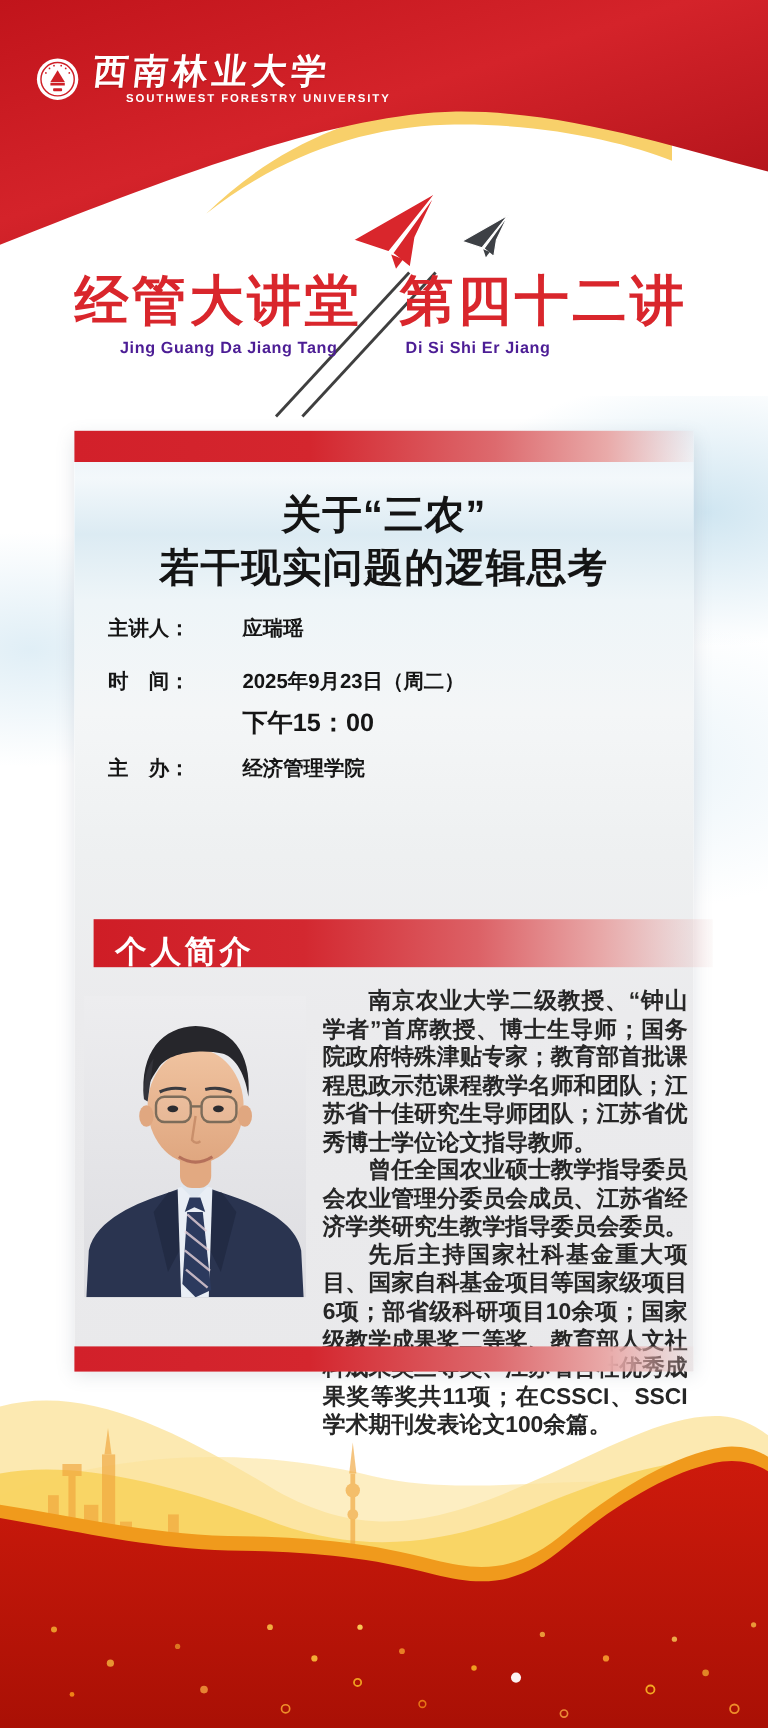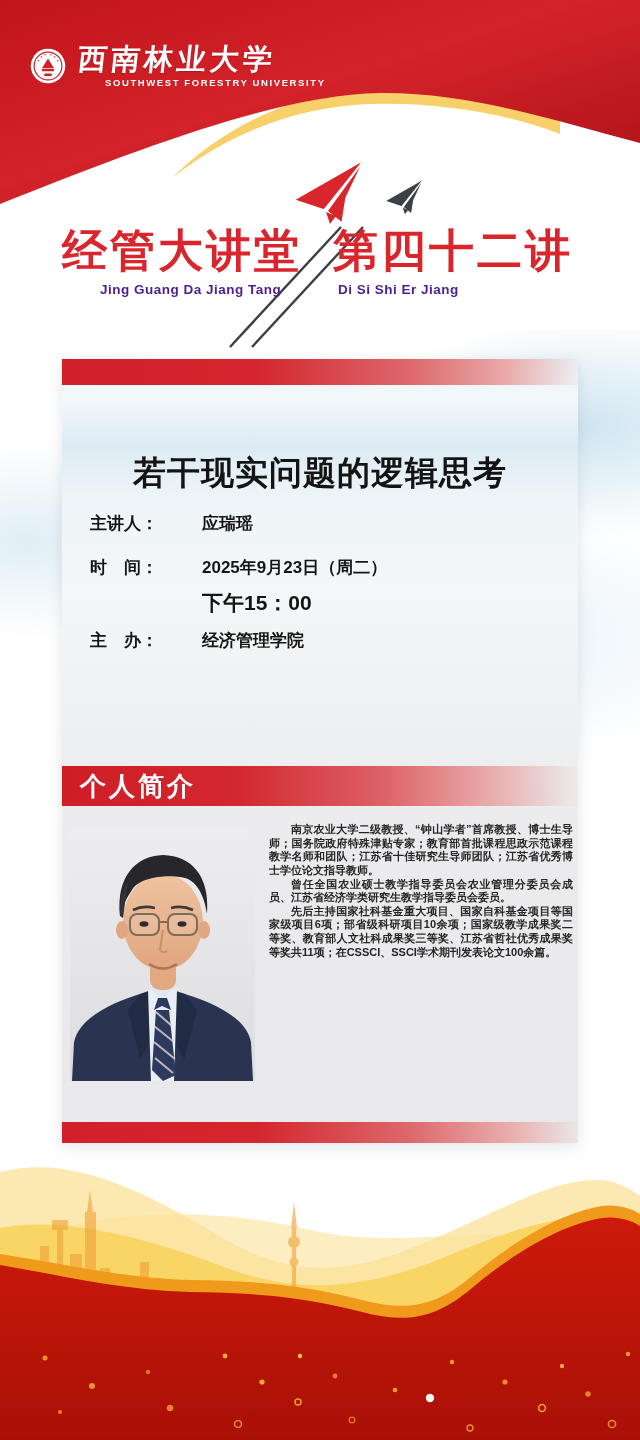--- a/index.html
+++ b/index.html
@@ -71,33 +71,33 @@
     color:#141414;font-size:33px;font-weight:800;line-height:1.32;
     letter-spacing:1px;
   }
   .info{position:absolute;left:28px;top:153px;width:470px;color:#151515;}
   .info-row{display:flex;margin-bottom:21px;font-size:17px;font-weight:700;line-height:23px;}
   .info-label{flex:0 0 112px;white-space:nowrap;}
   .info-value{white-space:nowrap;}
   .info-sub{margin:-9px 0 15px 112px;font-size:21px;font-weight:700;line-height:23px;}
 
   .profile-banner{
-    position:absolute;left:0;top:407px;width:100%;height:40px;
+    position:absolute;left:16px;top:407px;width:100%;height:40px;
     background:linear-gradient(90deg,
       #cf1d26 0%, #d32830 34%, #dc6166 62%, #e8a8a8 82%, rgba(236,214,212,.12) 100%);
-    display:flex;align-items:center;
+    display:flex;align-items:flex-end;
   }
   .profile-banner-text{
     color:#ffffff;font-size:26px;font-weight:800;letter-spacing:3px;
     padding-left:18px;line-height:1;
   }
   .photo{position:absolute;left:8px;top:471px;width:185px;height:251px;}
   .bio{
     position:absolute;left:207px;top:464px;width:304px;
-    color:#262626;font-size:11px;font-weight:600;line-height:1.24;
+    color:#262626;font-size:19px;font-weight:600;line-height:1.24;
     text-align:justify;
   }
   .bio p{margin:0;text-indent:2em;}
 
   
   .footer-svg{left:0;top:1150px;width:640px;height:290px;}
 </style>
 </head>
 <body>
 
@@ -160,21 +160,21 @@
 
   <div class="abs series-title st-right">第四十二讲</div>
   <div class="abs series-title st-left">经管大讲堂</div>
   <div class="abs pinyin py-left">Jing Guang Da Jiang Tang</div>
   <div class="abs pinyin py-right">Di Si Shi Er Jiang</div>
 
   <div class="abs card">
     <div class="card-bar bar-top"></div>
 
     <div class="lecture-title">
-      <br>
+      <span>关于“三农”</span><br>
       <span>若干现实问题的逻辑思考</span>
     </div>
 
     <div class="info">
       <div class="info-row">
         <span class="info-label">主讲人：</span>
         <span class="info-value">应瑞瑶</span>
       </div>
       <div class="info-row">
         <span class="info-label">时　间：</span>

